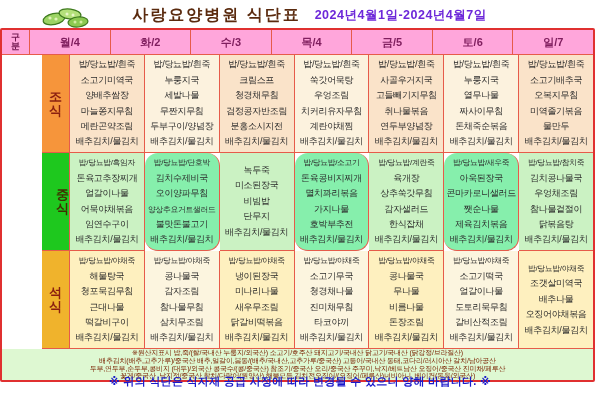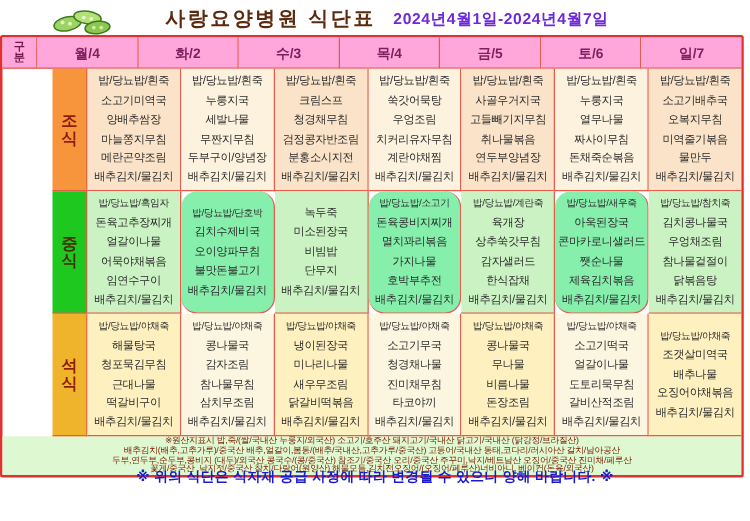--- a/index.html
+++ b/index.html
@@ -30,21 +30,21 @@
 
   .header-row { height:25px; }
   .corner-cell { background:#FFA6DB; color:#70174E; font-weight:bold; font-size:9px; }
   .corner-cell .vtext { line-height:9px; }
   .day-cell { flex:1 1 0; background:#FFA6DB; color:#801F5F; font-weight:bold;
     font-size:11px; display:flex; align-items:center; justify-content:center; }
 
   .meal-row { height:98px; }
   .label-cell { font-size:13px; font-weight:bold;margin-left:40px; }
   .label-b { background:#F6953B; color:#8B2010; }
-  .label-l { background:#1EC81E; color:#3F3200; }
+  .label-l { background:#1EC81E; color:#3F3200;justify-content:flex-end; }
   .label-d { background:#F0B32C; color:#8B2010; }
 
   .menu-cell { flex:1 1 0; display:flex; flex-direction:column; justify-content:center;
     align-items:center; text-align:center; overflow:hidden; }
   .menu-line { font-size:9px; line-height:15.4px; color:#2B2B2B; white-space:nowrap;
     letter-spacing:-0.3px; }
   .menu-line.small { font-size:7.8px; }
   .row-b .menu-cell { background:#FAE3C9; } .row-b .menu-cell.alt { background:#FCF2DE; }
   .row-l .menu-cell { background:#CBF2C3; } .row-l .menu-cell.alt { background:#86efac;border-radius:13px; }
   .row-d .menu-cell { background:#FEF0BF; } .row-d .menu-cell.alt { background:#FCF5DF; }
@@ -164,20 +164,21 @@
           <span class="menu-line">돈육고추장찌개</span>
           <span class="menu-line">얼갈이나물</span>
           <span class="menu-line">어묵야채볶음</span>
           <span class="menu-line">임연수구이</span>
           <span class="menu-line">배추김치/물김치</span>
         </div>
         <div class="menu-cell alt">
           <span class="menu-line small">밥/당뇨밥/단호박</span>
           <span class="menu-line">김치수제비국</span>
           <span class="menu-line">오이양파무침</span>
+          <span class="menu-line small">양상추요거트샐러드</span>
           <span class="menu-line">불맛돈불고기</span>
           <span class="menu-line">배추김치/물김치</span>
         </div>
         <div class="menu-cell">
           <span class="menu-line">녹두죽</span>
           <span class="menu-line">미소된장국</span>
           <span class="menu-line">비빔밥</span>
           <span class="menu-line">단무지</span>
           <span class="menu-line">배추김치/물김치</span>
         </div>

